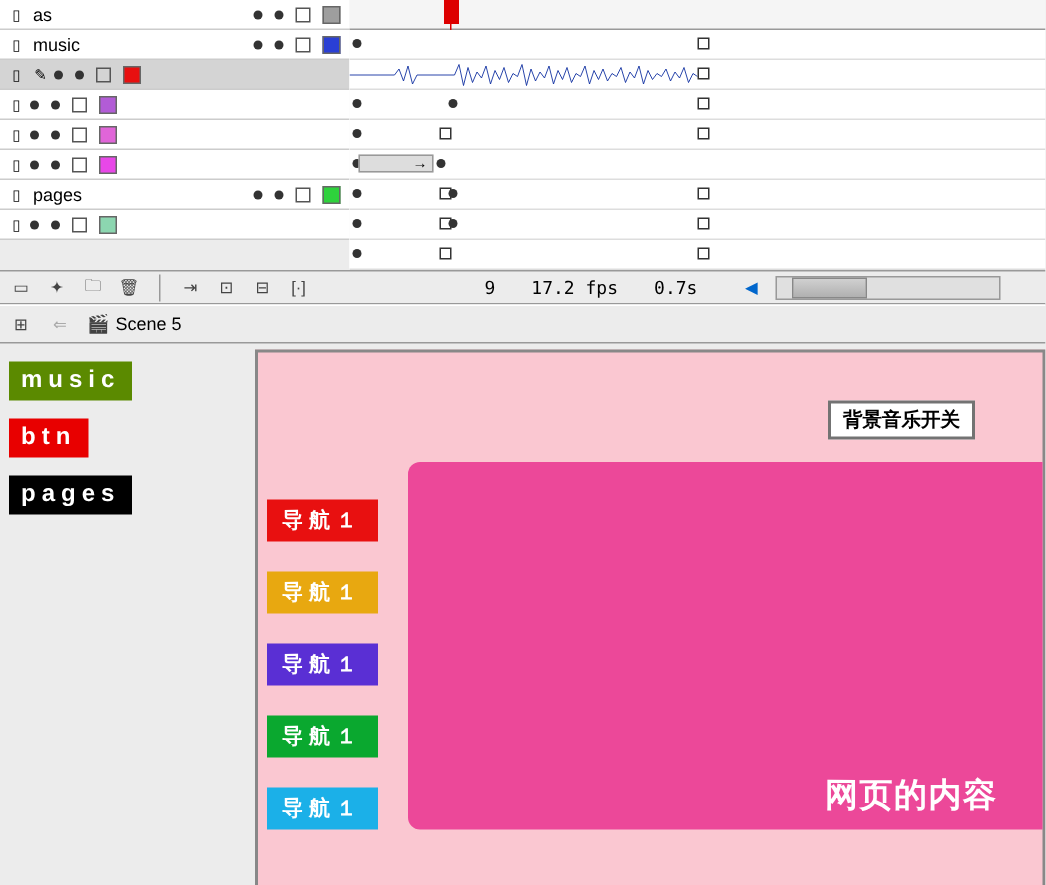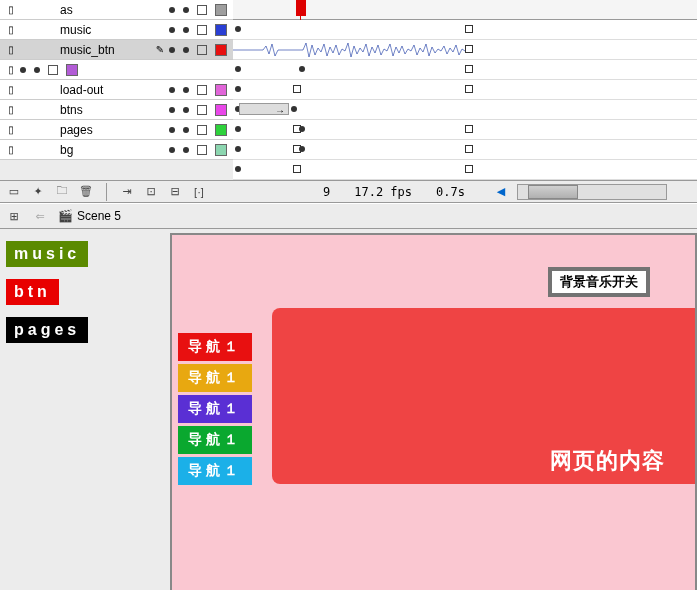--- a/index.html
+++ b/index.html
@@ -3,21 +3,21 @@
 <meta charset="utf-8">
 <style>
 * { margin: 0; padding: 0; box-sizing: border-box; }
 body { font-family: Arial, sans-serif; font-size: 11px; background: #ececec; width: 697px; height: 590px; overflow: hidden; }
 
 .timeline-panel { background: #ececec; border-bottom: 1px solid #999; }
 .layers { width: 233px; float: left; background: #ececec; }
 .layer-row { display: flex; align-items: center; height: 20px; border-bottom: 1px solid #ccc; background: #fff; padding-left: 4px; }
 .layer-row.selected { background: #d4d4d4; }
 .layer-icon { width: 14px; height: 14px; display: inline-flex; align-items: center; justify-content: center; margin-right: 2px; font-size: 10px; }
-.layer-name { flex: 1; font-size: 12px; padding-left: 2px; margin-left: 38px; }
+.layer-name { flex: 1; font-size: 12px; padding-left: 2px; }
 .layer-dots { display: flex; gap: 8px; padding-right: 6px; align-items: center; }
 .dot { width: 6px; height: 6px; background: #333; border-radius: 50%; }
 .square { width: 10px; height: 10px; border: 1px solid #555; }
 .color-chip { width: 12px; height: 12px; border: 1px solid #666; }
 
 .tracks { margin-left: 233px; background: #fff; position: relative; height: 180px; }
 .ruler { height: 20px; background: #f5f5f5; border-bottom: 1px solid #999; position: relative; }
 .playhead { position: absolute; left: 63px; top: 0; width: 10px; height: 16px; background: #d00; }
 .playhead-line { position: absolute; left: 67px; top: 0; width: 1px; height: 180px; background: #d00; }
 .track-row { height: 20px; border-bottom: 1px solid #ddd; position: relative; background: #fff; }
@@ -34,24 +34,24 @@
 .scene-label { display: flex; align-items: center; gap: 4px; font-size: 12px; }
 
 .workspace { display: flex; }
 .left-tags { width: 170px; padding: 12px 6px; display: flex; flex-direction: column; gap: 12px; }
 .tag { padding: 4px 8px; font-size: 16px; font-weight: bold; letter-spacing: 4px; color: #fff; display: inline-block; width: fit-content; }
 .tag-green { background: #5b8a00; }
 .tag-red { background: #e80000; }
 .tag-black { background: #000; }
 
 .stage { flex: 1; background: #fac7d1; border: 2px solid #888; padding: 0; position: relative; height: 360px; margin-top: 4px; }
-.bgm-btn { position: absolute; right: 45px; top: 32px; background: #fff; border: 4px solid #737373; padding: 2px 8px; font-size: 13px; font-weight: bold; }
-.nav-buttons { position: absolute; left: 6px; top: 98px; display: flex; flex-direction: column; gap: 3px; }
+.bgm-btn { position: absolute; right: 45px; top: 32px; background: #fff; border: 2px solid #737373; padding: 2px 8px; font-size: 13px; font-weight: bold; }
+.nav-buttons { position: absolute; left: 6px; top: 98px; display: flex; flex-direction: column; gap: 20px; }
 .nav-btn { padding: 5px 10px; font-size: 14px; font-weight: bold; color: #fff; letter-spacing: 4px; }
-.content-box { position: absolute; left: 100px; top: 73px; right: 0; height: 176px; background: #ef4444; border-radius: 8px 0 0 8px; }
+.content-box { position: absolute; left: 100px; top: 73px; right: 0; height: 245px; background: #ec4899; border-radius: 8px 0 0 8px; }
 .content-label { position: absolute; right: 30px; bottom: 8px; color: #fff; font-size: 22px; font-weight: bold; letter-spacing: 1px; }
 
 .scrollbar-h { position: absolute; bottom: -22px; left: 350px; width: 170px; height: 16px; background: #e0e0e0; border: 1px solid #999; }
 .scrollbar-thumb { width: 50px; height: 14px; background: linear-gradient(#d0d0d0,#b0b0b0); border: 1px solid #888; margin-left: 10px; }
 </style>
 </head>
 <body>
 
 <div class="timeline-panel">
   <div class="layers" id="layers-list">
@@ -72,53 +72,50 @@
 
     <span class="layer-dots">
       <span class="dot"></span>
       <span class="dot"></span>
       <span class="square"></span>
       <span class="color-chip" style="background:#2a3fd4"></span>
     </span>
       </div>
       <div class="layer-row selected">
     <span class="layer-icon">▯</span>
-    <span class="layer-name">music_btn</span>
     <span class="layer-icon">✎</span>
     <span class="layer-dots">
       <span class="dot"></span>
       <span class="dot"></span>
       <span class="square"></span>
       <span class="color-chip" style="background:#e81010"></span>
     </span>
       </div>
       <div class="layer-row">
     <span class="layer-icon">▯</span>
 
     <span class="layer-dots">
       <span class="dot"></span>
       <span class="dot"></span>
       <span class="square"></span>
       <span class="color-chip" style="background:#b25cd6"></span>
     </span>
       </div>
       <div class="layer-row">
     <span class="layer-icon">▯</span>
-    <span class="layer-name">load-out</span>
 
     <span class="layer-dots">
       <span class="dot"></span>
       <span class="dot"></span>
       <span class="square"></span>
       <span class="color-chip" style="background:#e065d8"></span>
     </span>
       </div>
       <div class="layer-row">
     <span class="layer-icon">▯</span>
-    <span class="layer-name">btns</span>
 
     <span class="layer-dots">
       <span class="dot"></span>
       <span class="dot"></span>
       <span class="square"></span>
       <span class="color-chip" style="background:#e847e8"></span>
     </span>
       </div>
       <div class="layer-row">
     <span class="layer-icon">▯</span>
@@ -126,21 +123,20 @@
 
     <span class="layer-dots">
       <span class="dot"></span>
       <span class="dot"></span>
       <span class="square"></span>
       <span class="color-chip" style="background:#2ed23c"></span>
     </span>
       </div>
       <div class="layer-row">
     <span class="layer-icon">▯</span>
-    <span class="layer-name">bg</span>
 
     <span class="layer-dots">
       <span class="dot"></span>
       <span class="dot"></span>
       <span class="square"></span>
       <span class="color-chip" style="background:#8cd6b0"></span>
     </span>
       </div>
     </div>
   <div class="tracks">

